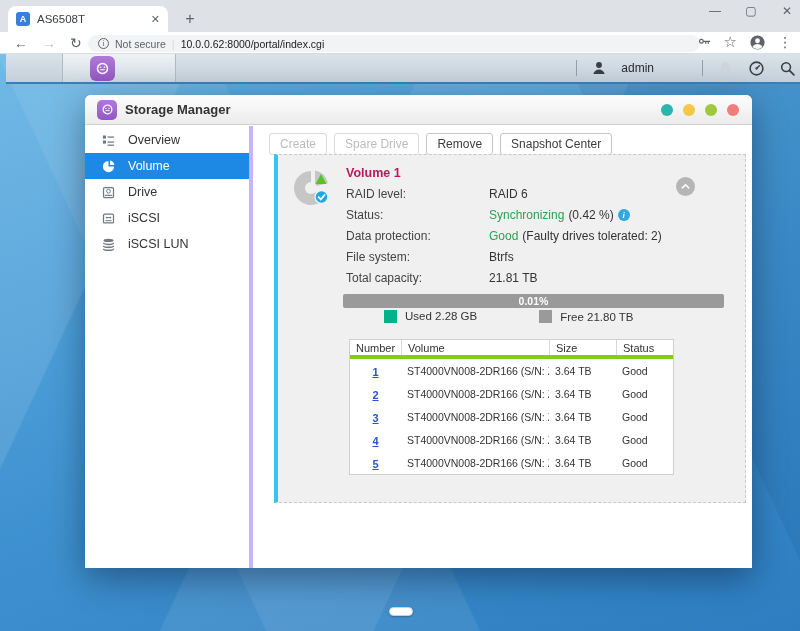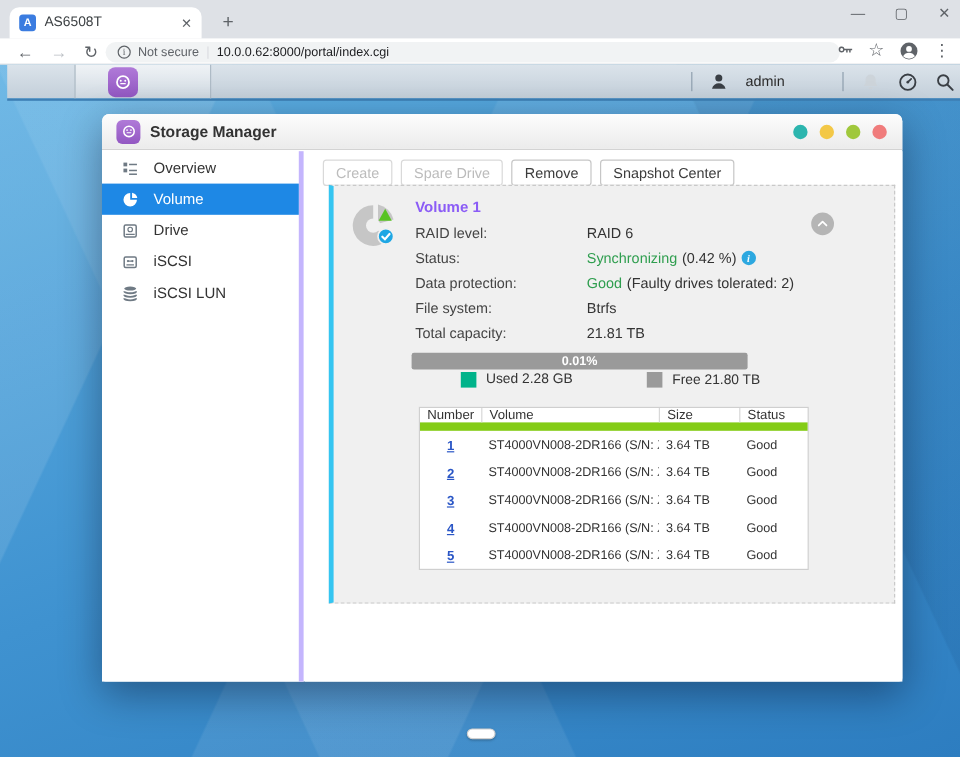--- a/index.html
+++ b/index.html
@@ -75,40 +75,40 @@
   .tbtn { height:22px; padding:0 10px; background:#fff; border:1px solid #c6c6c6; border-radius:3px;
           font-size:12px; color:#3c3c3c; display:flex; align-items:center; gap:5px; cursor:pointer;
           font-family:"Liberation Sans",sans-serif; }
   .tbtn.disabled { color:#bcbcbc; border-color:#d9d9d9; cursor:default; }
   .caret { font-size:8px; color:#555; }
 
   #vol-panel { position:absolute; left:20px; top:28px; width:472px; height:349px; background:#f0f0f0;
       border-top:1px dashed #c9c9c9; border-right:1px dashed #c9c9c9; border-bottom:1px dashed #c9c9c9;
       border-left:4px solid #35c5f1; }
   .vol-icon { position:absolute; left:12px; top:12px; }
-  #vol-name { position:absolute; left:68px; top:11px; font-size:12.5px; font-weight:bold; color:#8b5cf6; }
+  #vol-name { position:absolute; left:68px; top:11px; font-size:12.5px; font-weight:bold; color:#be185d; }
   .details { position:absolute; left:68px; top:32px; display:grid; grid-template-columns:143px auto; row-gap:7px; }
   .dlabel { font-size:12px; color:#444; }
   .dvalue { font-size:12px; color:#333; display:flex; align-items:center; gap:4px; }
   .green { color:#2f9e4f; }
   .binfo { width:12px; height:12px; background:#2da8e0; border-radius:50%; color:#fff; font-size:8.5px;
            line-height:12px; text-align:center; font-family:"Liberation Serif",serif; font-style:italic; font-weight:bold; }
   .collapse-btn { position:absolute; right:50px; top:22px; width:19px; height:19px; border-radius:50%;
                   background:#b5b5b5; display:flex; align-items:center; justify-content:center; cursor:pointer; }
 
-  #usagebar { position:absolute; left:65px; top:139px; width:280px; height:14px; background:#9a9a9a;
+  #usagebar { position:absolute; left:65px; top:139px; width:381px; height:14px; background:#9a9a9a;
               border-radius:2px; color:#fff; font-size:10.5px; font-weight:bold; text-align:center; line-height:14px; }
   #legend { position:absolute; left:106px; top:155px; width:330px; display:flex; align-items:flex-start; }
   .sw { width:13px; height:13px; flex:0 0 auto; }
   .legend-label { font-size:11.5px; color:#333; margin-left:8px; }
   #legend .free-group { margin-left:62px; display:flex; align-items:center; }
 
   #drive-table { position:absolute; left:71px; top:184px; width:325px; background:#fff; border:1px solid #cfcfcf; }
   .trow { display:grid; grid-template-columns:51px 148px 67px 57px; align-items:center; height:23px; }
-  .thead { height:19px; border-bottom:7px solid #84cc16; }
+  .thead { height:19px; border-bottom:4px solid #84cc16; }
   .thead .tcell { font-size:11px; color:#333; height:100%; display:flex; align-items:center; }
   .thead .tcell + .tcell { border-left:1px solid #d8d8d8; }
   .tcell { padding:0 6px; overflow:hidden; white-space:nowrap; }
   .tcell.num { text-align:center; padding:0; }
   .num a { color:#2a56c6; font-size:11px; text-decoration:underline; font-weight:bold; }
   .cell-txt { font-size:10.5px; color:#333; }
 
   #pill { position:absolute; left:389px; top:553px; width:24px; height:9px; background:#fff;
           border:1px solid #d0d0d0; border-radius:5px; box-shadow:0 1px 2px rgba(0,0,0,0.25); }
 </style>

